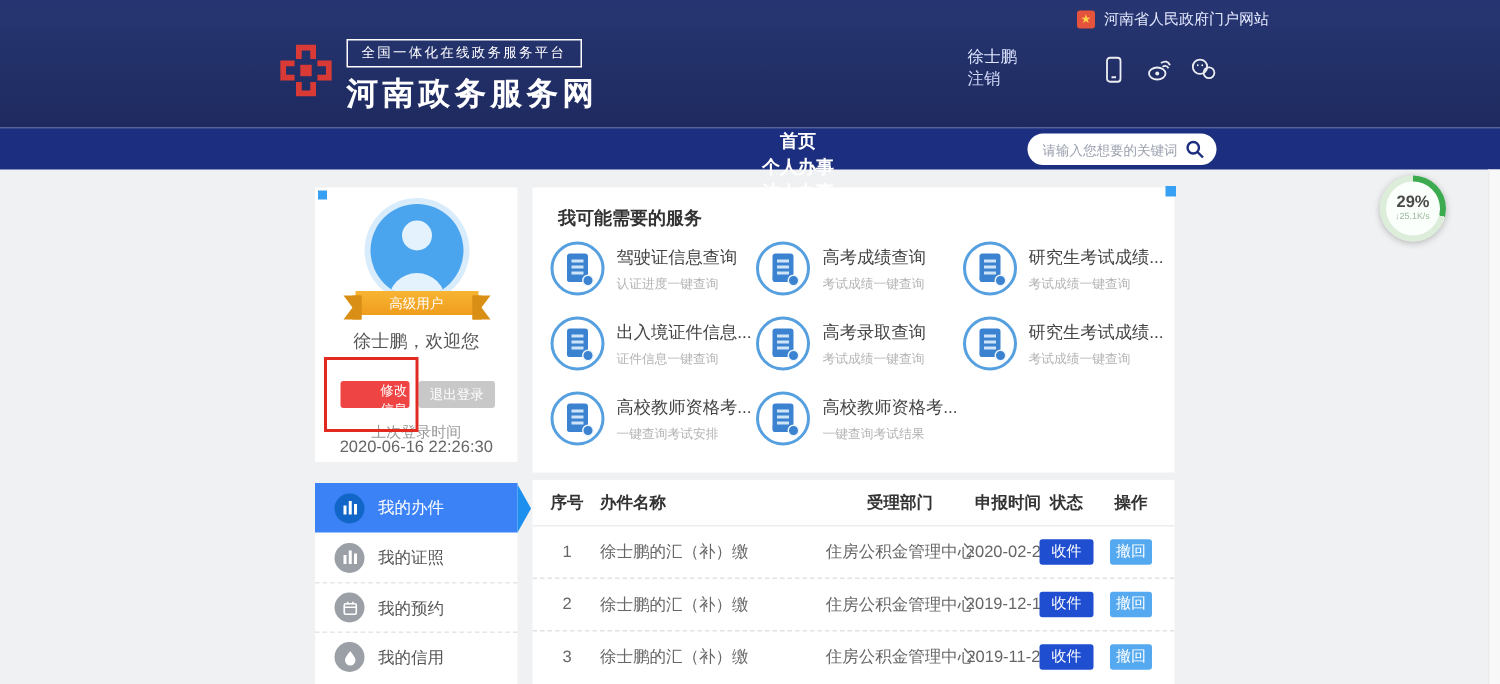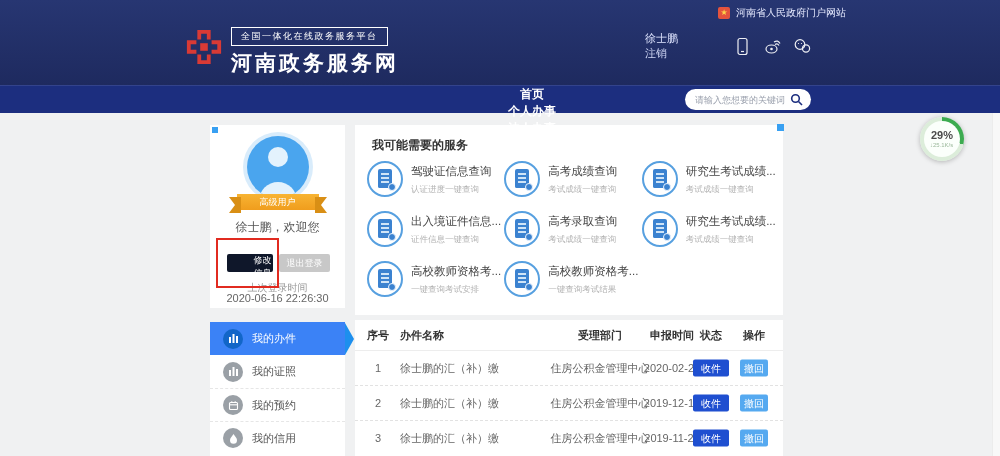--- a/index.html
+++ b/index.html
@@ -50,21 +50,21 @@
           border-radius:19px 19px 0 0;background:#e3f2fd;}
   .ribbon{position:absolute;left:50%;transform:translateX(-50%);top:69px;width:82px;height:16px;
           background:linear-gradient(180deg,#f8b433,#f09d1d);color:#fff;font-size:9px;text-align:center;
           line-height:16px;z-index:2;white-space:nowrap;}
   .ribbon::before,.ribbon::after{content:"";position:absolute;top:3px;border-style:solid;z-index:-1;}
   .ribbon::before{left:-8px;border-width:8px 6px;border-color:#d98f15 #d98f15 #d98f15 transparent;}
   .ribbon::after{right:-8px;border-width:8px 6px;border-color:#d98f15 transparent #d98f15 #d98f15;}
   .welcome{position:absolute;left:0;top:94px;width:100%;text-align:center;font-size:12px;color:#555;}
   .btn{border:none;border-radius:2px;color:#fff;font-size:9px;cursor:pointer;position:absolute;height:18px;
           font-family:"Liberation Sans","DejaVu Sans",sans-serif;padding:0;}
-  .btn-edit{left:17px;top:129px;width:46px;background:#0f172a;padding-left:25px;}
+  .btn-edit{left:17px;top:129px;width:46px;background:#ef4444;padding-left:25px;}
   .btn-logout{left:69px;top:129px;width:51px;background:#c8c8c8;}
   .last-login-label{position:absolute;left:0;top:156px;width:100%;text-align:center;font-size:10px;color:#999;}
   .last-login-time{position:absolute;left:0;top:167px;width:100%;text-align:center;font-size:11px;color:#666;}
   .red-box{position:absolute;left:216px;top:238px;width:59px;height:46px;border:2px solid #e12b20;z-index:6;}
 
   
   .menu-card{left:210px;top:322px;width:135px;height:134px;overflow:visible;}
   .menu-item{height:33px;display:flex;align-items:center;padding-left:13px;gap:9px;font-size:11px;color:#555;
           position:relative;cursor:pointer;box-sizing:border-box;}
   .menu-item + .menu-item{border-top:1px dashed #e6e6e6;}

